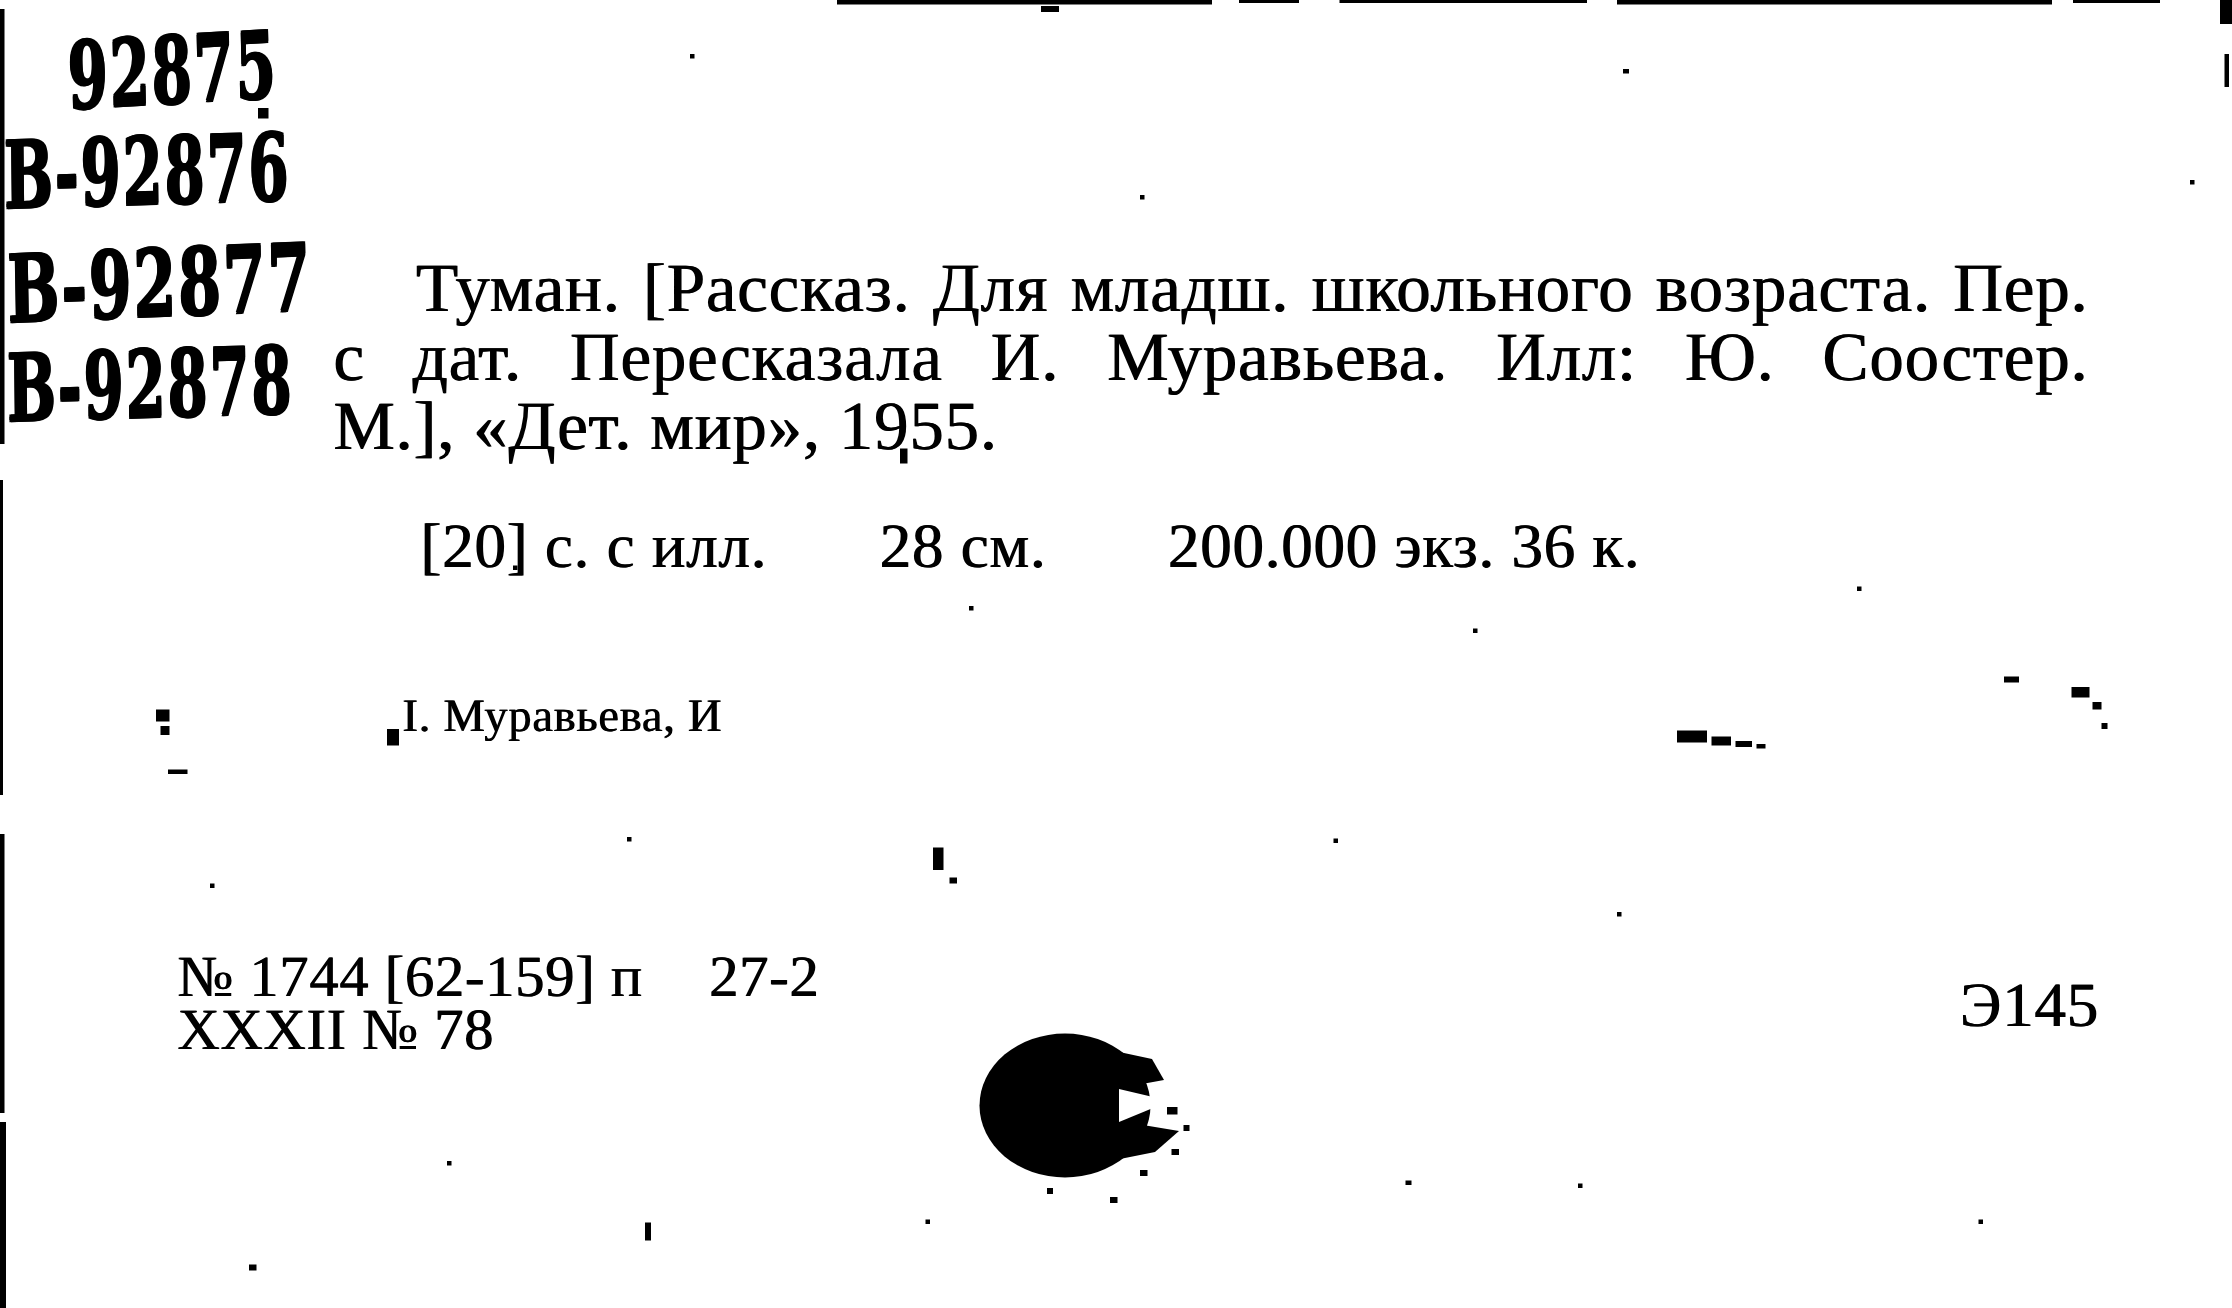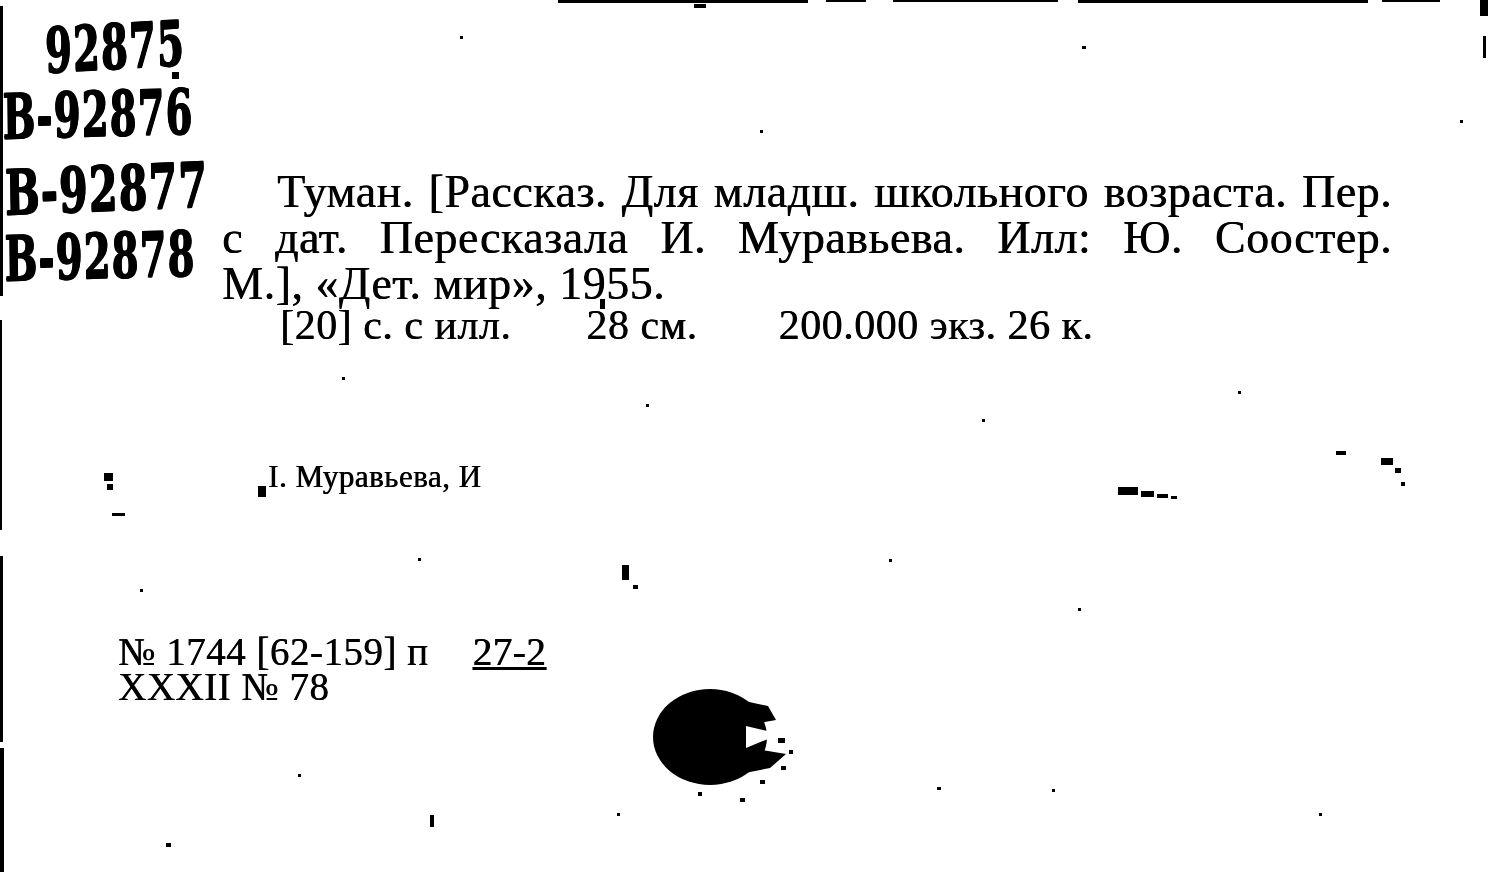--- a/index.html
+++ b/index.html
@@ -34,31 +34,31 @@
   }
   .title-line{white-space:nowrap;}
   .jline{white-space:normal;text-align:justify;text-align-last:justify;}
   .indent{padding-left:55px;}
   .collation{
     left:222px;top:304px;
     font-size:42px;line-height:1;
   }
   .collation .seg{display:inline-block;}
   .seg-pages{margin-left:58px;}
-  .seg-size{margin-left:64px;}
+  .seg-size{margin-left:64px;margin-top:40px;}
   .seg-copies{margin-left:70px;}
   .added-entry{
     left:268px;top:461px;
     font-size:31px;line-height:1;
   }
   .imprint-row{font-size:39px;line-height:1;}
   .imprint-1{left:118px;top:632px;}
   .imprint-2{left:118px;top:667px;}
   .imprint-3{left:118px;top:702px;word-spacing:10px;}
-  .imprint-num{margin-left:34px;text-decoration:underline;}
+  .imprint-num{margin-left:34px;}
   .classification{
     position:absolute;
     right:89px;top:652px;
     text-align:right;
     font-size:42px;line-height:38px;
     letter-spacing:0.5px;
     text-shadow:0.6px 0 0 currentColor;
     white-space:nowrap;
   }
   
@@ -93,32 +93,33 @@
 
   <div class="title-block">
     <div class="title-line jline indent">Туман. [Рассказ. Для младш. школьного возраста. Пер.</div>
     <div class="title-line jline">с дат. Пересказала И. Муравьева. Илл: Ю. Соостер.</div>
     <div class="title-line">М.], «Дет. мир», 1955.</div>
   </div>
 
   <div class="typed collation">
     <span class="seg seg-pages">[20] с. с илл.</span>
     <span class="seg seg-size">28 см.</span>
-    <span class="seg seg-copies">200.000 экз. 26 к.</span>
+    <span class="seg seg-copies">200.000 экз. 36 к.</span>
   </div>
 
   <div class="typed added-entry">I. Муравьева, И</div>
 
   <div class="typed imprint-row imprint-1">
     <span>№ 1744 [62-159] п</span>
     <span class="imprint-num">27-2</span>
   </div>
   <div class="typed imprint-row imprint-2">XXXII № 78</div>
 
   <div class="classification">
+    <div>Э145</div>
   </div>
 
   <svg class="blot" width="175" height="130" viewBox="0 0 175 130">
     <ellipse cx="70" cy="57" rx="57" ry="48" fill="#000"></ellipse>
     <polygon points="100,20 128,26 136,40 103,46" fill="#000"></polygon>
     <polygon points="98,66 146,74 130,88 100,94" fill="#000"></polygon>
     <polygon points="106,46 140,54 106,68" fill="#fff"></polygon>
     <rect x="138" y="58" width="7" height="5" fill="#000"></rect>
     <rect x="149" y="70" width="4" height="4" fill="#000"></rect>
     <rect x="141" y="86" width="5" height="4" fill="#000"></rect>

